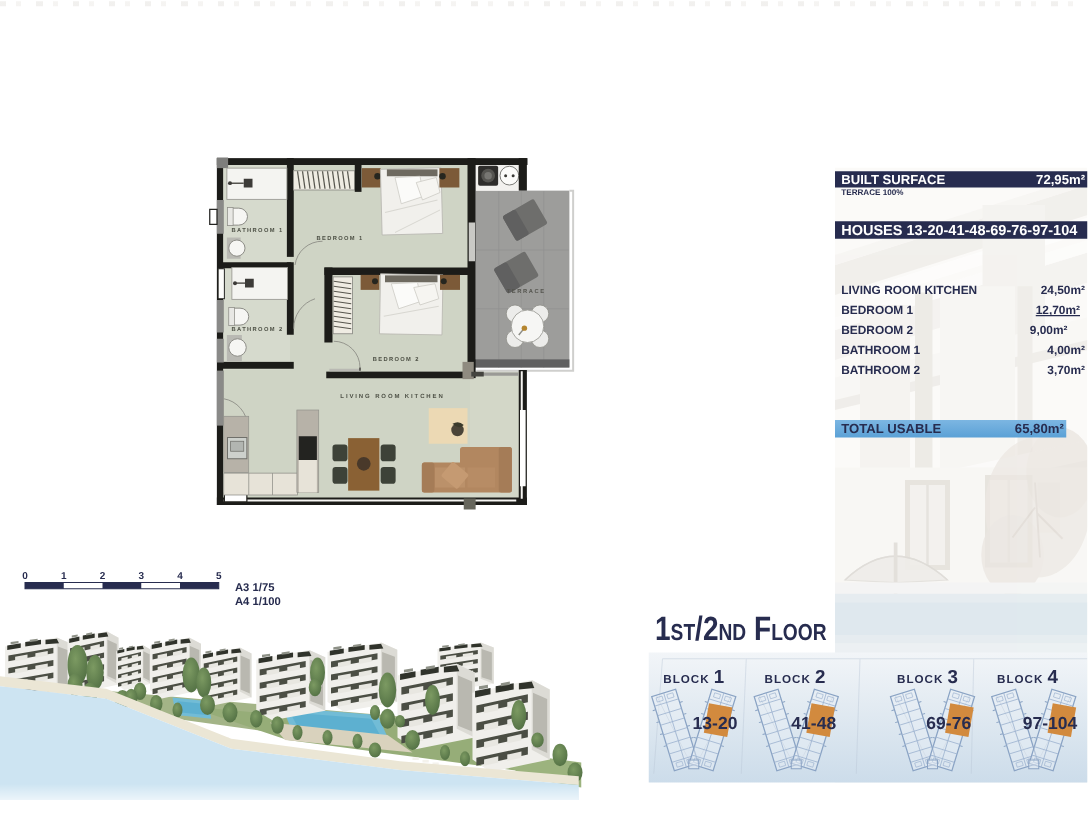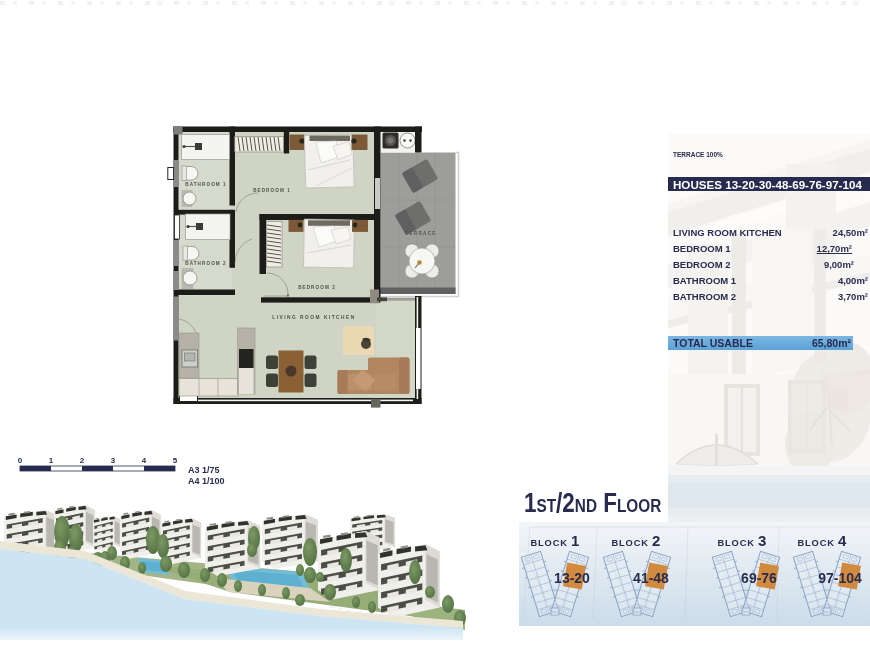--- a/index.html
+++ b/index.html
@@ -486,30 +486,34 @@
 
     <rect x="0" y="332" width="202" height="9" fill="#eff0f1"></rect>
 
     <rect x="0" y="341" width="202" height="40" fill="#d6e2ea"></rect>
     <rect x="0" y="348" width="202" height="26" fill="#c9dae6"></rect>
 
     <rect x="0" y="381" width="202" height="111" fill="#e1e9ef"></rect>
       </g>
   </svg>
 
+  <div class="abs" style="left:0;top:3px;width:202px;height:13px;background:#272c4f;color:#fff;font-weight:bold;font-size:10.5px;">
+    <span class="abs" style="left:5px;top:1px;">BUILT SURFACE</span>
+    <span class="abs" style="right:2px;top:1px;">72,95m²</span>
+  </div>
 
   <div class="abs navy" style="left:5px;top:17px;font-size:6.5px;font-weight:bold;">TERRACE 100%</div>
 
   <div class="abs" style="left:0;top:43px;width:202px;height:14px;background:#272c4f;color:#fff;font-weight:bold;font-size:11.6px;">
-    <span class="abs" style="left:5px;top:1px;">HOUSES 13-20-30-48-69-76-97-104</span>
+    <span class="abs" style="left:5px;top:1px;">HOUSES 13-20-41-48-69-76-97-104</span>
   </div>
 
   <div class="abs navy" id="rows" style="left:5px;top:93px;width:195px;font-size:9.5px;font-weight:bold;">
     <div style="height:16px;position:relative;"><span>LIVING ROOM KITCHEN</span><span style="position:absolute;right:0;text-align:center;">24,50m²</span></div>
-    <div style="height:16px;position:relative;"><span>BEDROOM 1</span><span style="position:absolute;right:16px;text-decoration:underline;">12,70m²</span></div>
+    <div style="height:16px;position:relative;"><span>BEDROOM 1</span><span style="position:absolute;right:4px;text-decoration:underline;">12,70m²</span></div>
     <div style="height:16px;position:relative;"><span>BEDROOM 2</span><span style="position:absolute;right:14px;">9,00m²</span></div>
     <div style="height:16px;position:relative;"><span>BATHROOM 1</span><span style="position:absolute;right:0;">4,00m²</span></div>
     <div style="height:16px;position:relative;"><span>BATHROOM 2</span><span style="position:absolute;right:0;">3,70m²</span></div>
   </div>
 
   <div class="abs navy" style="left:0;top:202px;width:185px;height:14px;background:linear-gradient(180deg,#7cb6e2,#5ba1d6);font-weight:bold;font-size:10.5px;">
     <span class="abs" style="left:5px;top:1px;">TOTAL USABLE</span>
     <span class="abs" style="right:2px;top:1px;">65,80m²</span>
   </div>
 </div>

